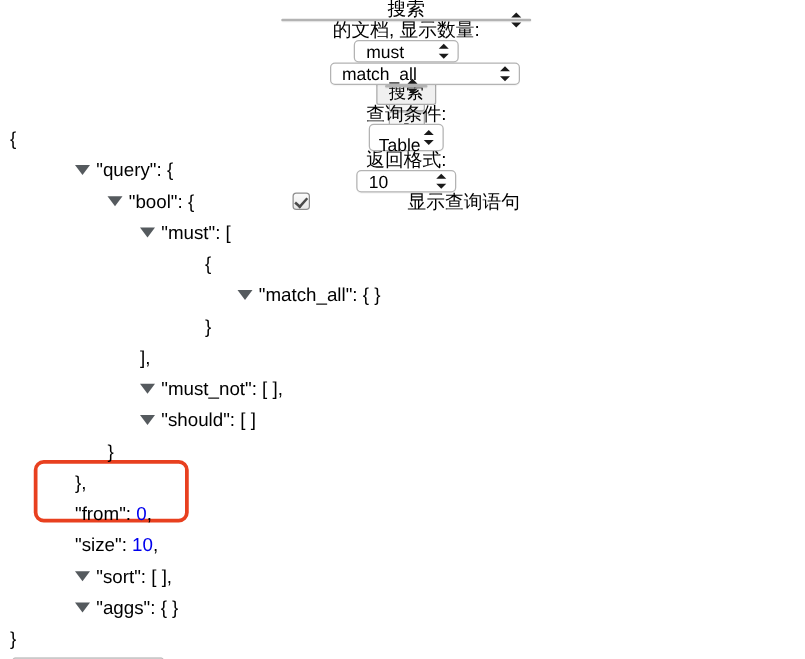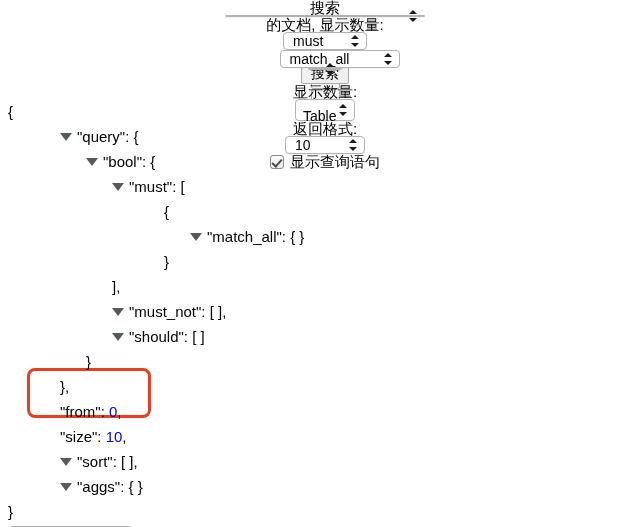--- a/index.html
+++ b/index.html
@@ -58,21 +58,21 @@
     left: 0;
     width: 0; height: 0;
     border-left: 4.5px solid transparent;
     border-right: 4.5px solid transparent;
   }
   .sel .arrows .up { top: 1px;  border-bottom: 4.5px solid #1a1a1a; }
   .sel .arrows .dn { bottom: 1px; border-top: 4.5px solid #1a1a1a; }
 
   .sel.w-index { width: 200px; }
   .sel.w-occur { width: 84px; }
-  .sel.w-qtype { width: 120px; margin-left: 29px; }
+  .sel.w-qtype { width: 152px; margin-left: 29px; }
   .sel.w-blank { width: 34px; padding: 0; }
   .sel.w-fmt   { width: 60px; padding: 12px 17px 0 7px; }
   .sel.w-num   { width: 80px; }
 
   
   .btn {
     box-sizing: border-box;
     display: inline-flex;
     align-items: center;
     justify-content: center;
@@ -89,21 +89,21 @@
   .btn.sq { width: 29px; height: 29px; padding: 0; font-size: 15px; background:#f5f5f5; }
   .btn.search { height: 26px; }
   .btn.raw { height: 28px; padding: 0 11px; font-size: 14px; }
 
   .gap4  { width: 4px;  flex: none; }
   .gap6  { width: 6px;  flex: none; }
   .gap8  { width: 8px;  flex: none; }
   .gap10 { width: 10px; flex: none; }
 
   
-  .cbwrap { display: inline-flex; align-items: flex-end; }
+  .cbwrap { display: inline-flex; align-items: flex-start; gap: 36px; }
   .cbox {
     box-sizing: border-box;
     width: 14px; height: 14px;
     border: 1px solid #8c8c8c;
     border-radius: 3px;
     background: linear-gradient(#fbfbfb,#e8e8e8);
     position: relative;
     flex: none;
   }
   .cbox.checked::after {
@@ -196,21 +196,21 @@
     </span>
     <span class="gap10"></span>
     <span class="btn sq">+</span>
     <span class="gap8"></span>
     <span class="btn sq">-</span>
   </div>
 
   <div class="row">
     <span class="btn search">搜索</span>
     <span class="gap6"></span>
-    <span class="txt">显示数量:</span>
+    <span class="txt">查询条件:</span>
     <span class="gap6"></span>
     <span class="sel w-fmt">
       <span>Table</span>
       <span class="arrows">
           <i class="up"></i>
           <i class="dn"></i>
         </span>
     </span>
     <span class="gap4"></span>
     <span class="txt">返回格式:</span>

